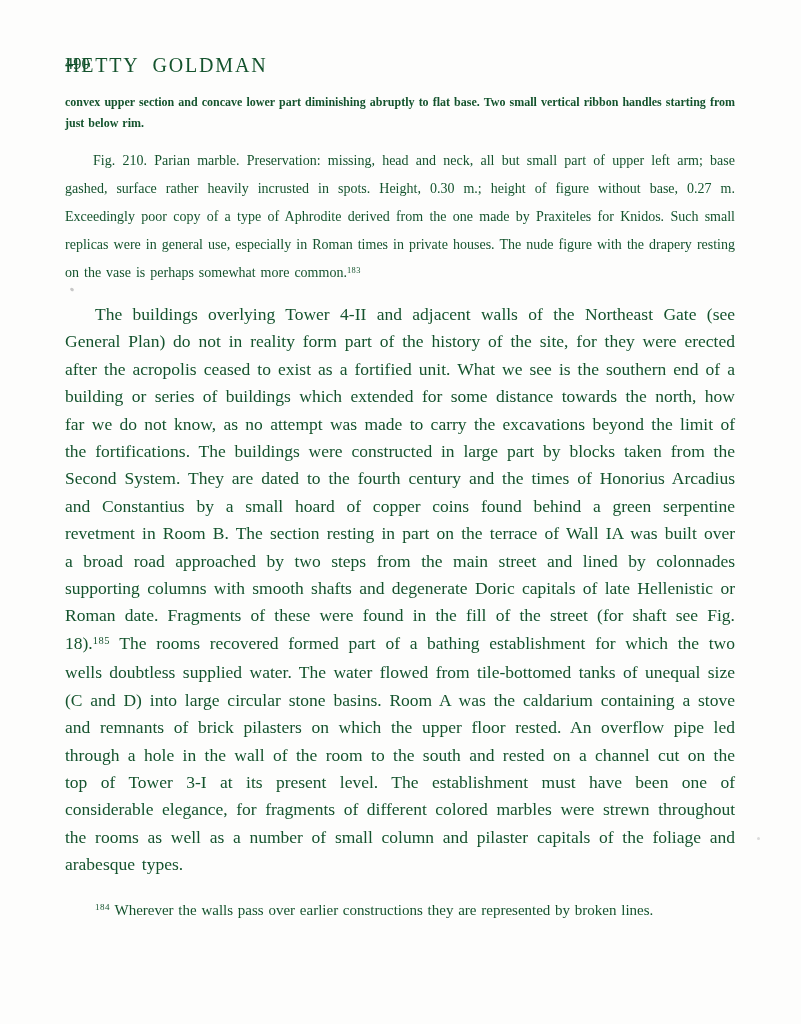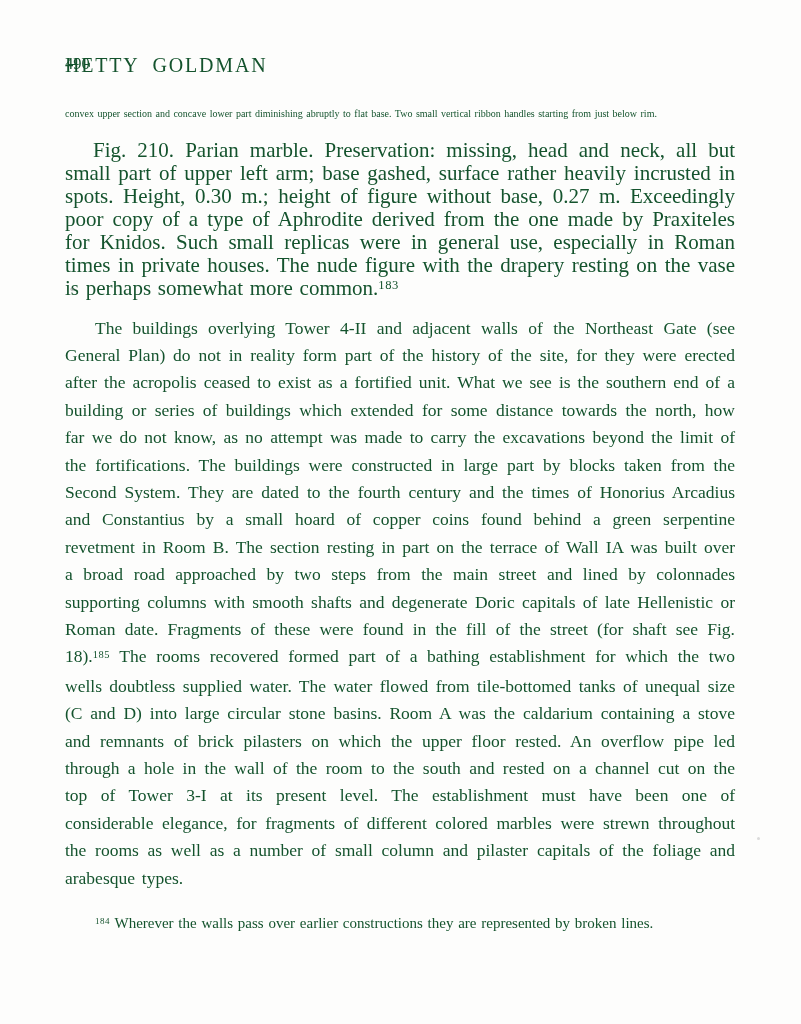--- a/index.html
+++ b/index.html
@@ -20,36 +20,37 @@
     font-size: 16.5px;
   }
   .running-head {
     position: absolute; left: 0; right: 0; top: 0;
     text-align: left;
     font-size: 20px;
     letter-spacing: 1.8px;
     word-spacing: 7px;
   }
   .cont-para {
-    margin: 30px 0 0 0;
-    font-size: 10px;
+    margin: 18px 0 0 0;
+    font-size: 12px;
     line-height: 20.5px;
     text-align: justify;
     word-spacing: 1px;
+    font-weight: bold;
   }
   .section-heading {
     margin: 16px 0 0 0;
     font-size: 14.5px;
     letter-spacing: 1.6px;
     height: 18px;
   }
   .fig-para {
     margin: 14px 0 0 0;
-    font-size: 21px;
-    line-height: 23px;
+    font-size: 14px;
+    line-height: 28px;
     text-align: justify;
     text-indent: 28px;
     word-spacing: 1.5px;
   }
   .part-title {
     margin: 22px 0 0 0;
     height: 26px;
     text-align: center;
     font-size: 19.5px;
     letter-spacing: 3px;

